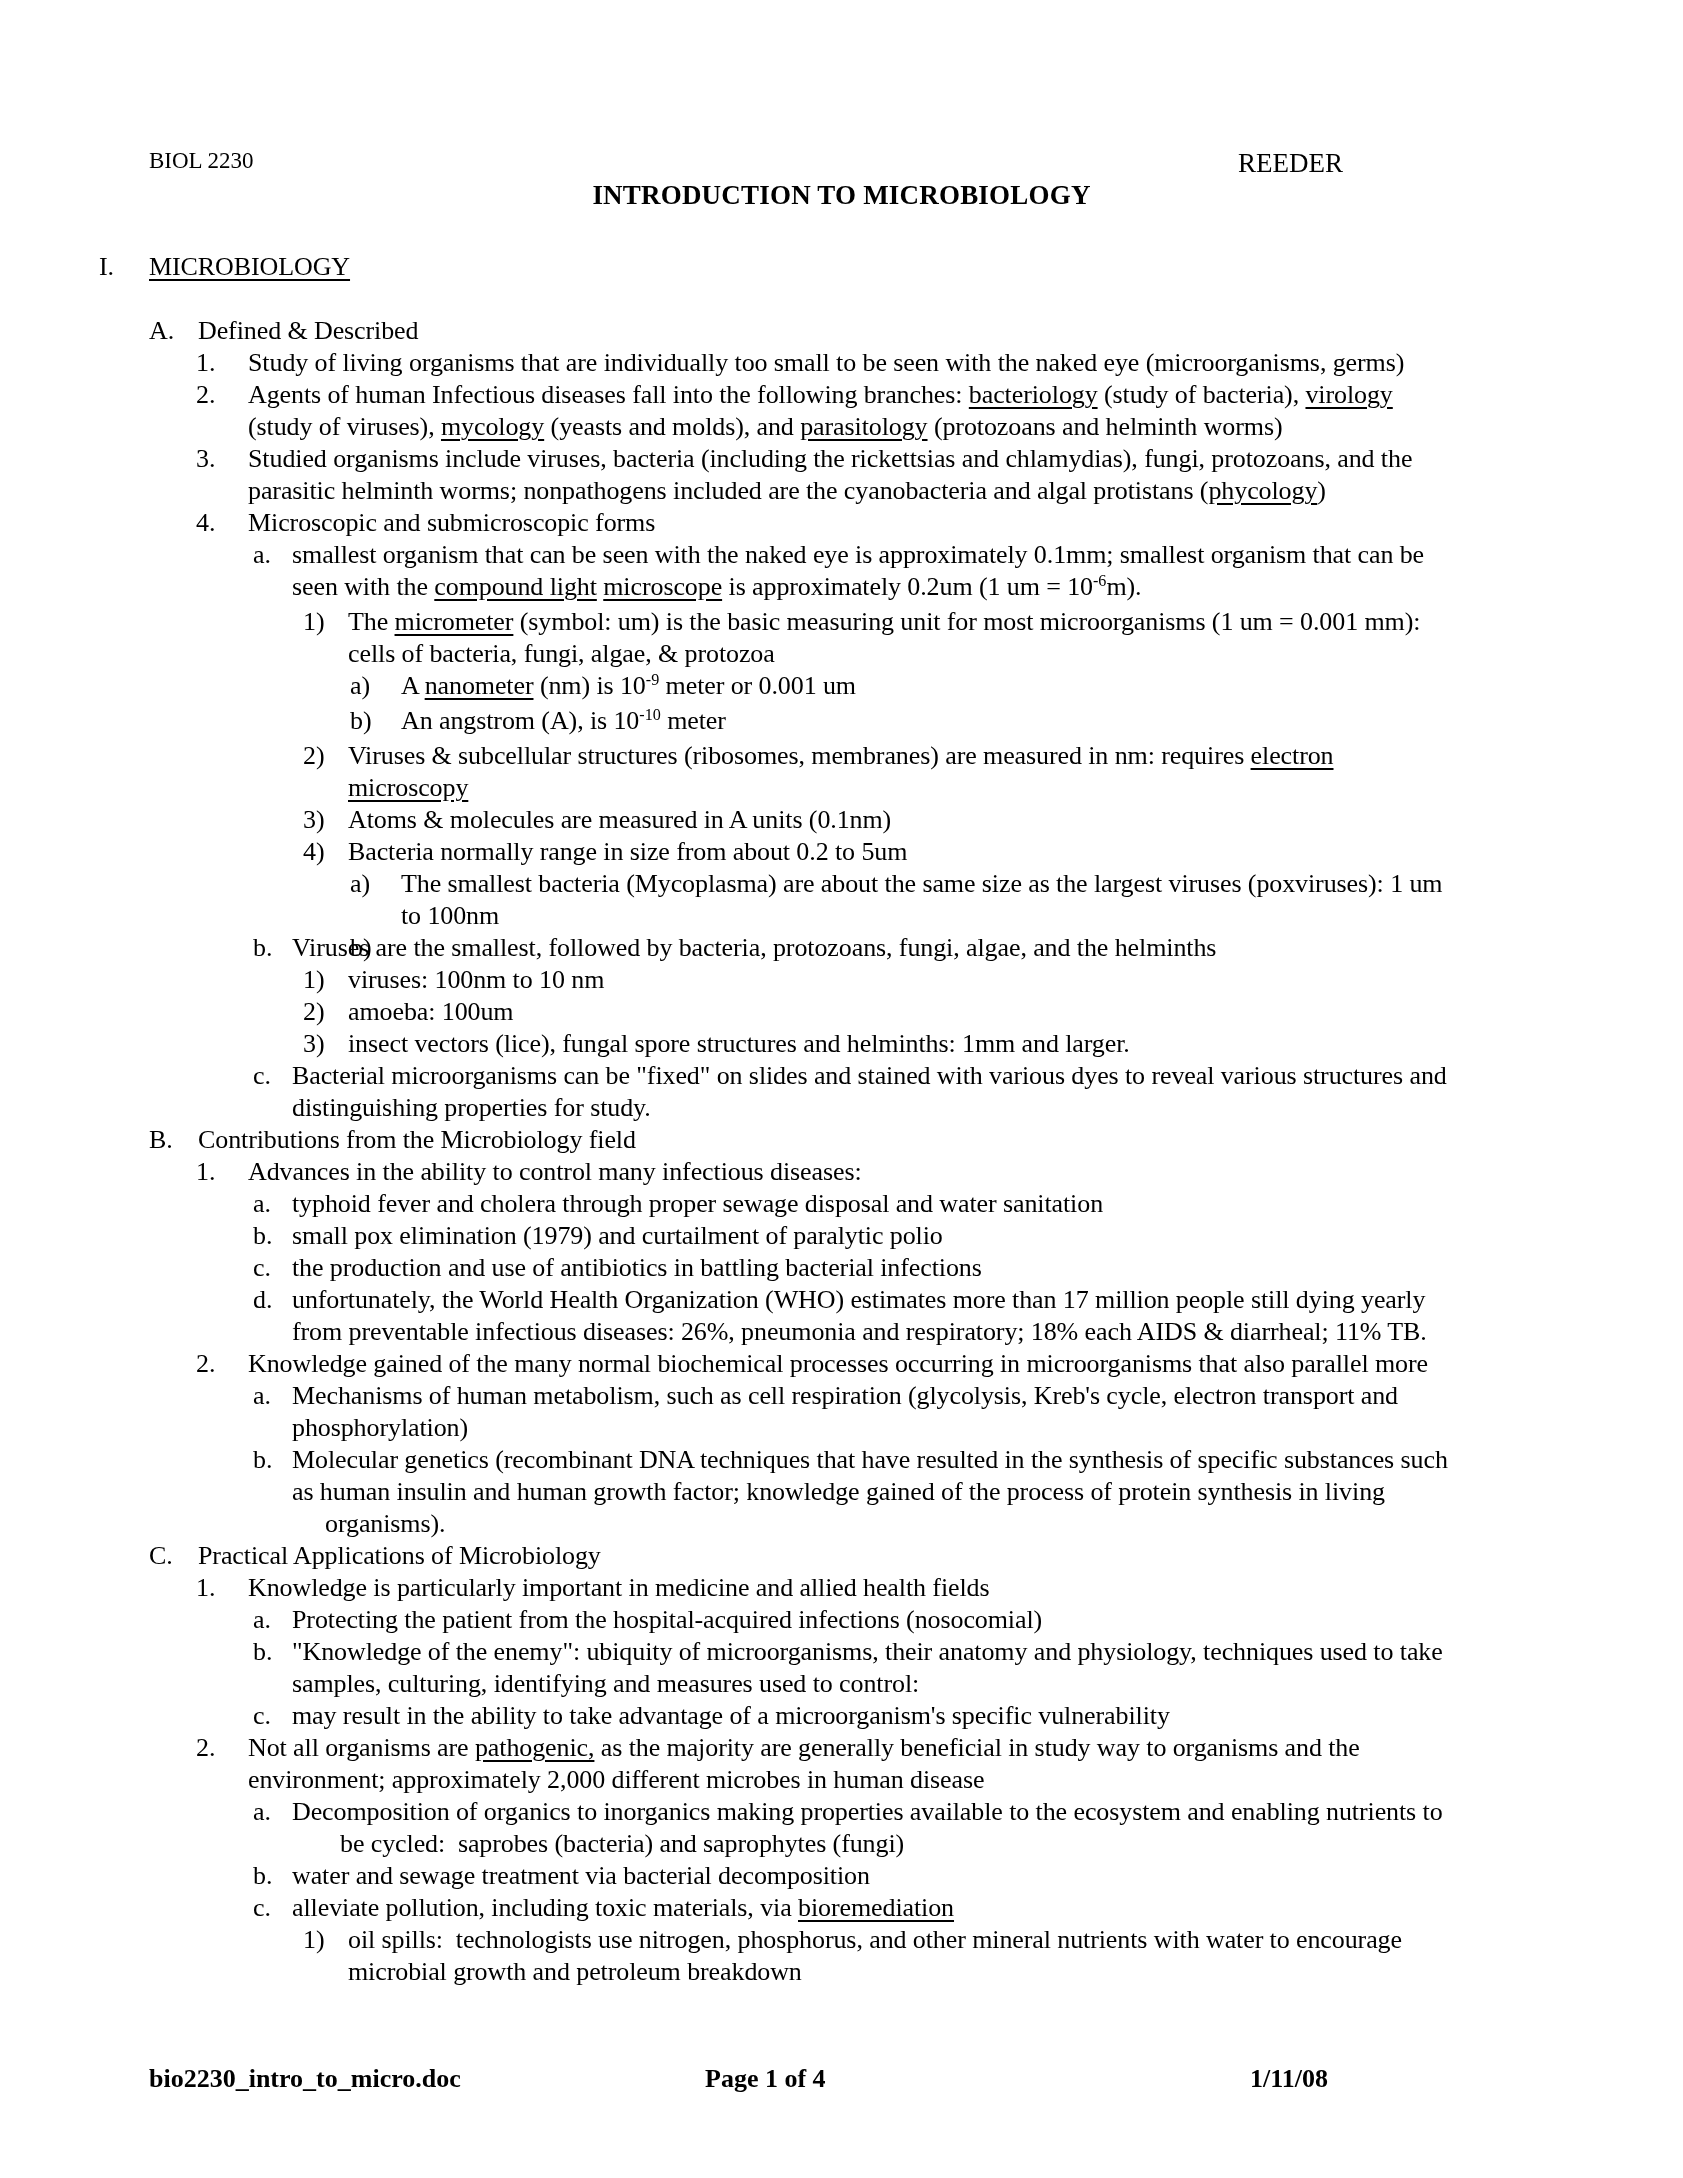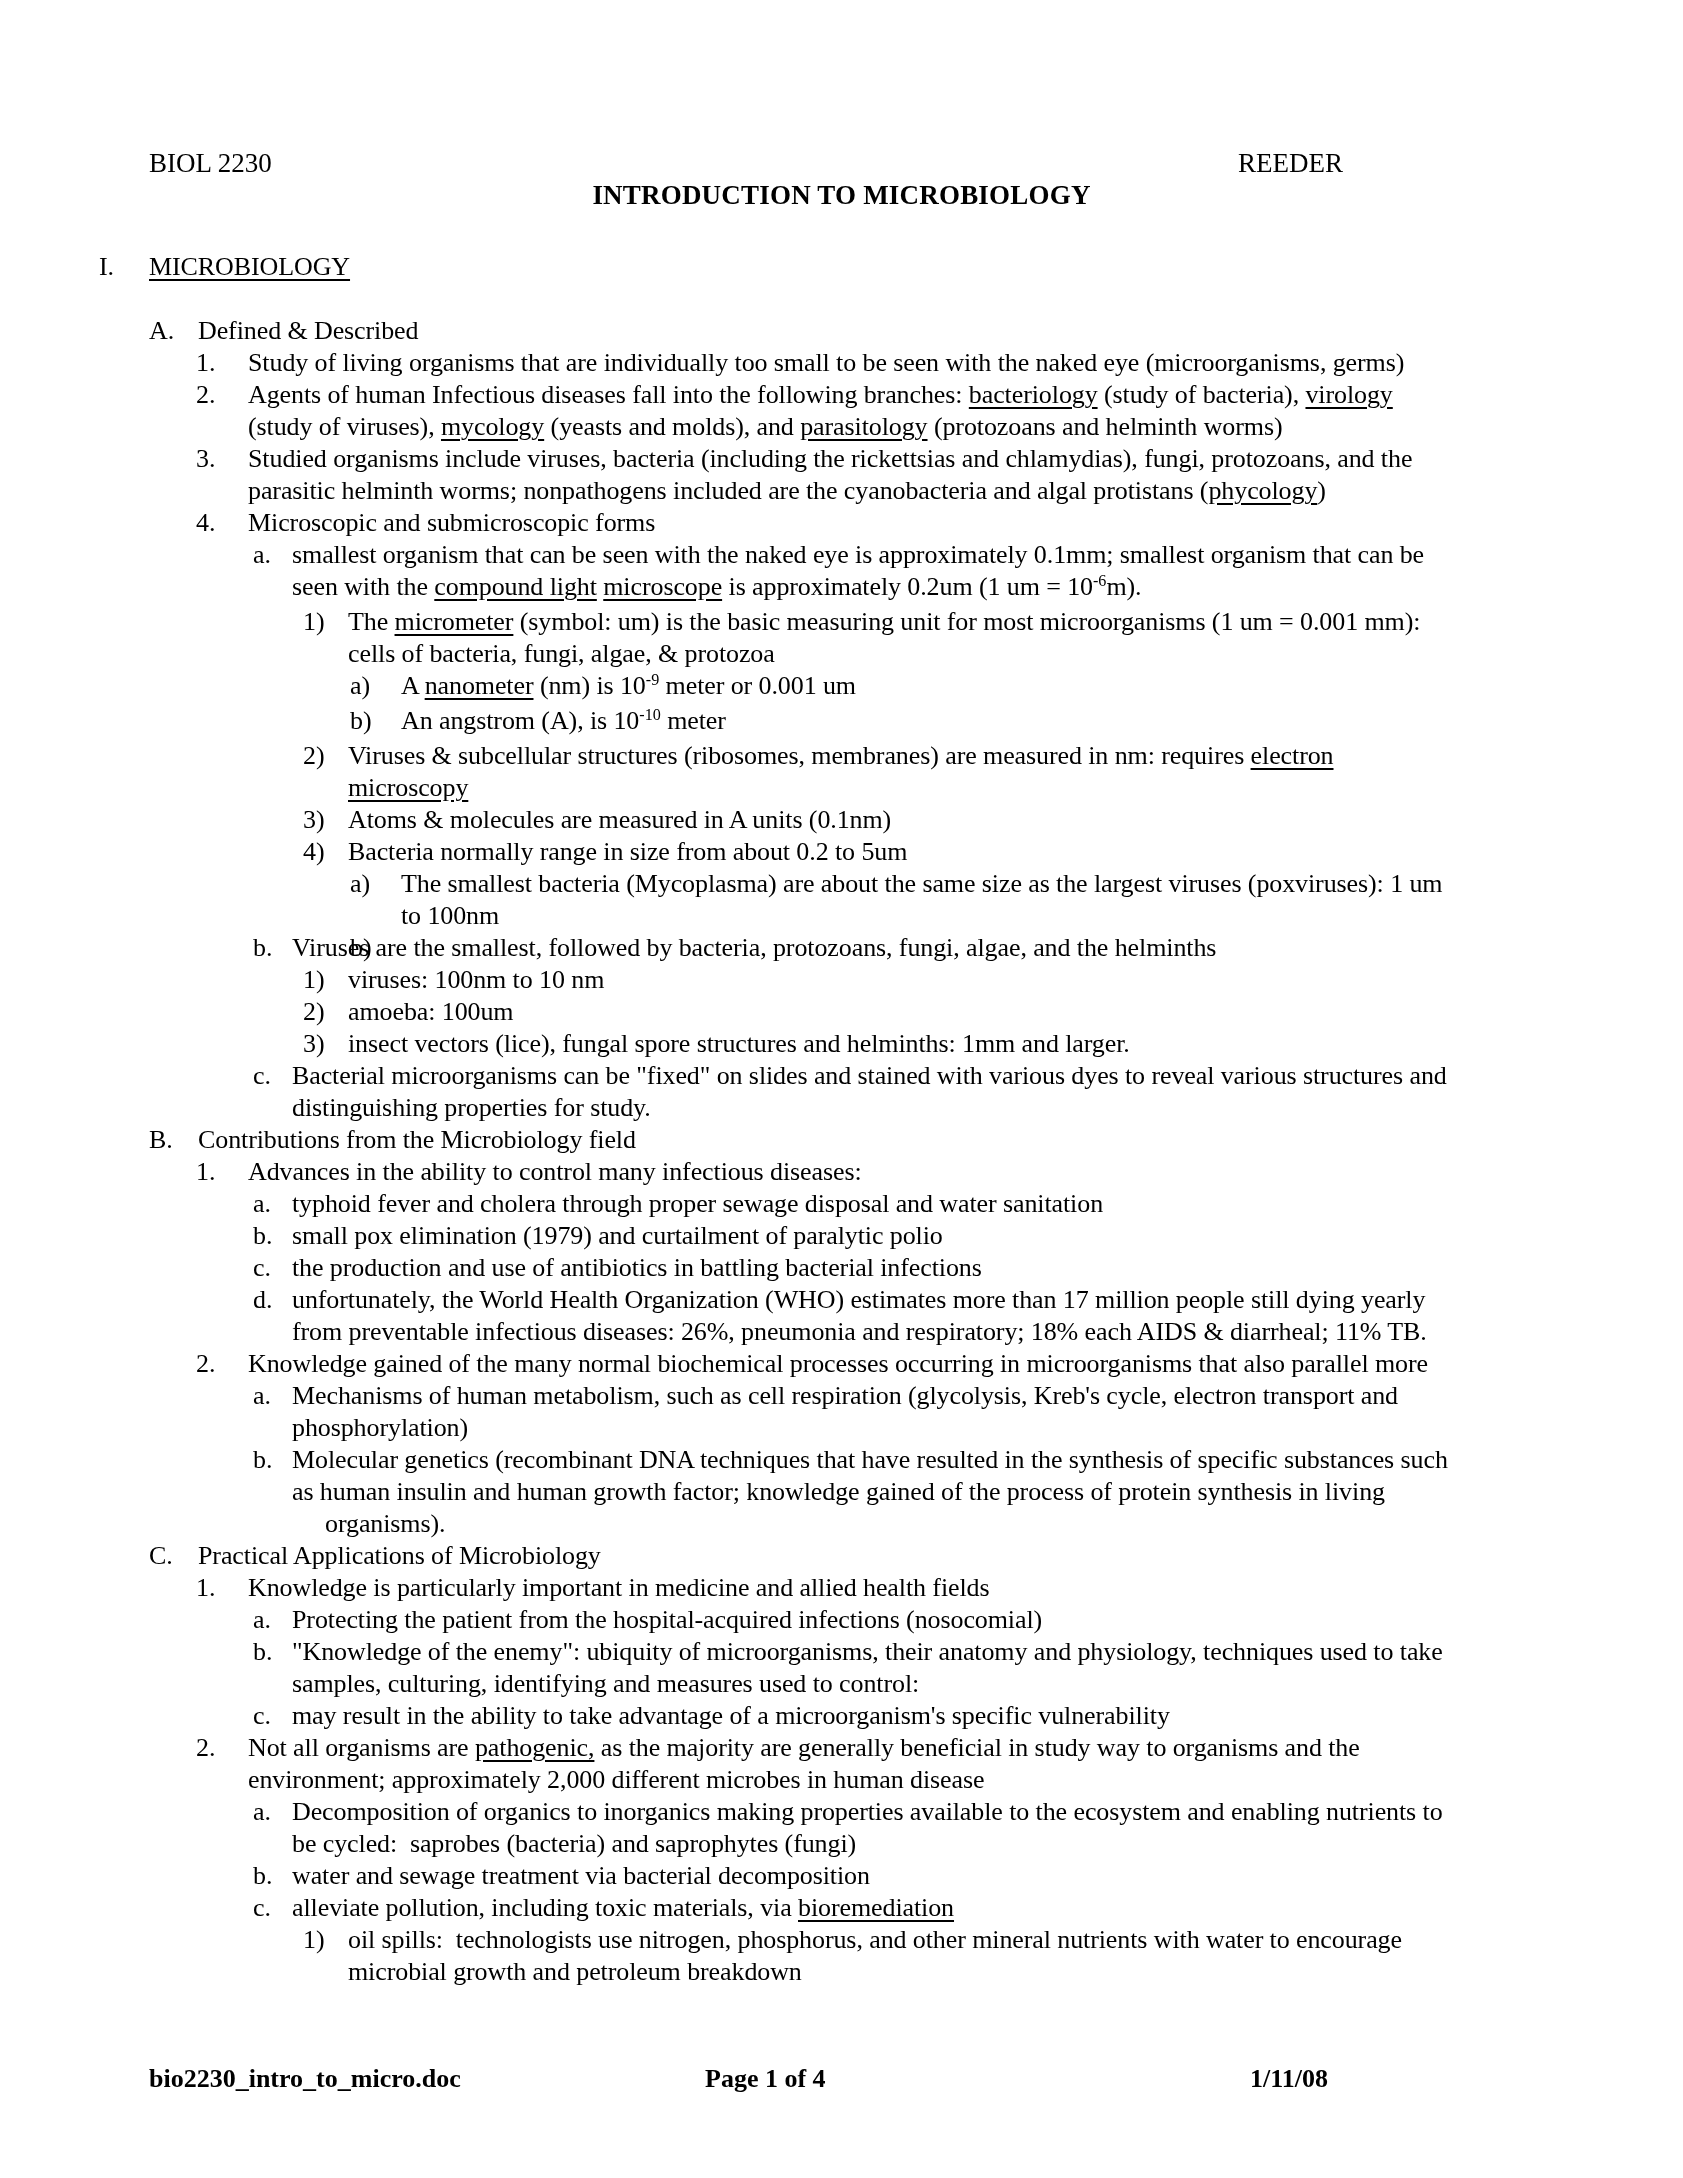--- a/index.html
+++ b/index.html
@@ -1,21 +1,21 @@
 <!DOCTYPE html>
 <html><head>
 <meta charset="utf-8">
 <style>
   html,body{margin:0;padding:0;}
   body{
     width:1683px;height:2178px;background:#ffffff;color:#000;
     font-family:"Liberation Serif","DejaVu Serif",serif;
     position:relative;overflow:hidden;
   }
-  .hdr-left{position:absolute;left:149px;top:148px;font-size:27px;white-space:pre;}
+  .hdr-left{position:absolute;left:149px;top:148px;font-size:23px;white-space:pre;}
   .hdr-right{position:absolute;left:1238px;top:148px;font-size:27px;white-space:pre;}
   .doc-title{position:absolute;left:0;top:180px;width:1683px;text-align:center;
     font-size:27px;font-weight:bold;letter-spacing:0.2px;white-space:pre;}
   #outline{position:absolute;left:0;top:251px;width:1683px;}
   .oline{position:relative;font-size:26px;line-height:32px;white-space:pre;letter-spacing:-0.1px;}
   .marker{position:absolute;top:0;}
   .u{text-decoration:underline;text-decoration-thickness:2px;text-underline-offset:4px;}
   .sup{font-size:0.62em;position:relative;top:-0.55em;letter-spacing:0;}
   .footer{position:absolute;left:0;top:2064px;width:1683px;font-size:26px;}
   .footer span{position:absolute;white-space:pre;font-weight:bold;}
@@ -74,21 +74,21 @@
     <div class="oline" style="padding-left: 292px; margin-left: 33px;"><span>organisms).</span></div>
     <div class="oline" style="padding-left: 198px;"><span class="marker" style="left: 149px;">C.</span><span>Practical Applications of Microbiology</span></div>
     <div class="oline" style="padding-left: 248px;"><span class="marker" style="left: 196px;">1.</span><span>Knowledge is particularly important in medicine and allied health fields</span></div>
     <div class="oline" style="padding-left: 292px;"><span class="marker" style="left: 253px;">a.</span><span>Protecting the patient from the hospital-acquired infections (nosocomial)</span></div>
     <div class="oline" style="padding-left: 292px;"><span class="marker" style="left: 253px;">b.</span><span>"Knowledge of the enemy": ubiquity of microorganisms, their anatomy and physiology, techniques used to take</span></div>
     <div class="oline" style="padding-left: 292px;"><span>samples, culturing, identifying and measures used to control:</span></div>
     <div class="oline" style="padding-left: 292px;"><span class="marker" style="left: 253px;">c.</span><span>may result in the ability to take advantage of a microorganism's specific vulnerability</span></div>
     <div class="oline" style="padding-left: 248px;"><span class="marker" style="left: 196px;">2.</span><span>Not all organisms are </span><span class="u">pathogenic,</span><span> as the majority are generally beneficial in study way to organisms and the</span></div>
     <div class="oline" style="padding-left: 248px;"><span>environment; approximately 2,000 different microbes in human disease</span></div>
     <div class="oline" style="padding-left: 292px;"><span class="marker" style="left: 253px;">a.</span><span>Decomposition of organics to inorganics making properties available to the ecosystem and enabling nutrients to</span></div>
-    <div class="oline" style="padding-left: 292px;"><span>be cycled:  saprobes (bacteria) and saprophytes (fungi)</span></div>
+    <div class="oline" style="padding-left: 292px; margin-left: 48px;"><span>be cycled:  saprobes (bacteria) and saprophytes (fungi)</span></div>
     <div class="oline" style="padding-left: 292px;"><span class="marker" style="left: 253px;">b.</span><span>water and sewage treatment via bacterial decomposition</span></div>
     <div class="oline" style="padding-left: 292px;"><span class="marker" style="left: 253px;">c.</span><span>alleviate pollution, including toxic materials, via </span><span class="u">bioremediation</span></div>
     <div class="oline" style="padding-left: 348px;"><span class="marker" style="left: 303px;">1)</span><span>oil spills:  technologists use nitrogen, phosphorus, and other mineral nutrients with water to encourage</span></div>
     <div class="oline" style="padding-left: 348px;"><span>microbial growth and petroleum breakdown</span></div>
   </div>
 
 <div class="footer">
   <span class="ft-file">bio2230_intro_to_micro.doc</span>
   <span class="ft-page">Page 1 of 4</span>
   <span class="ft-date">1/11/08</span>

